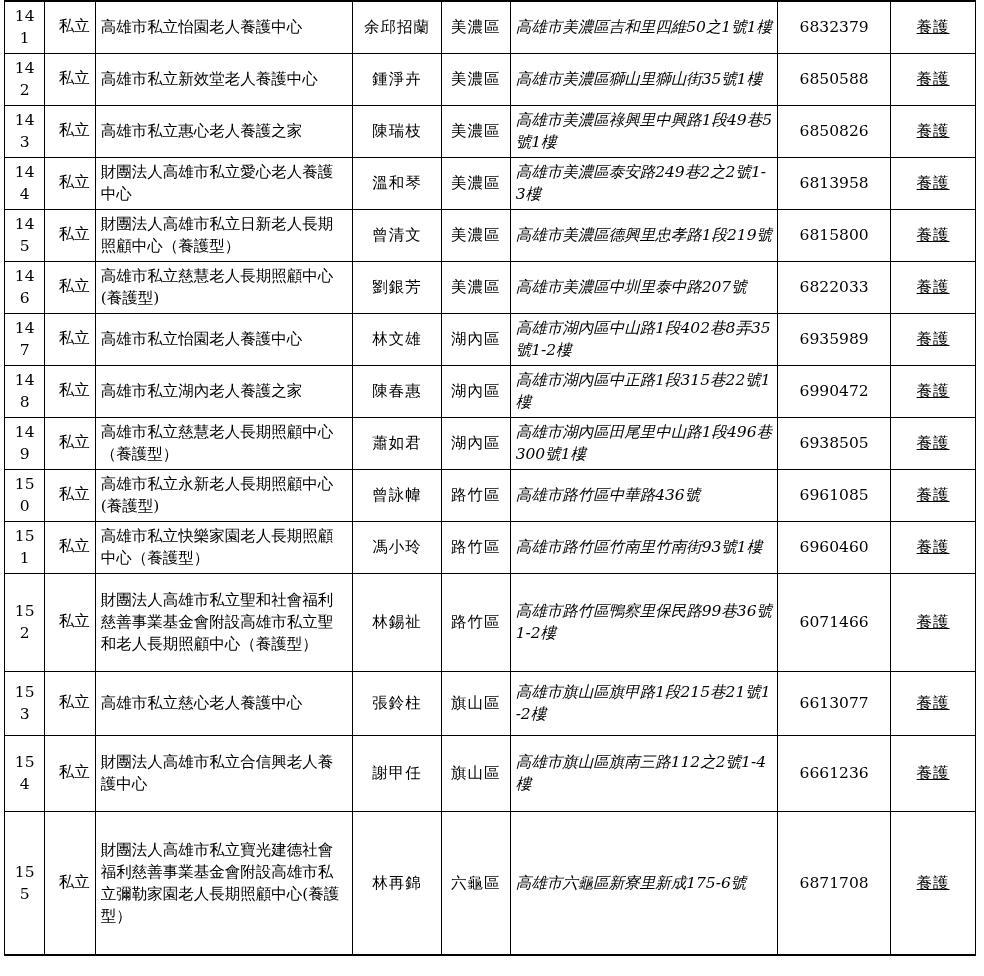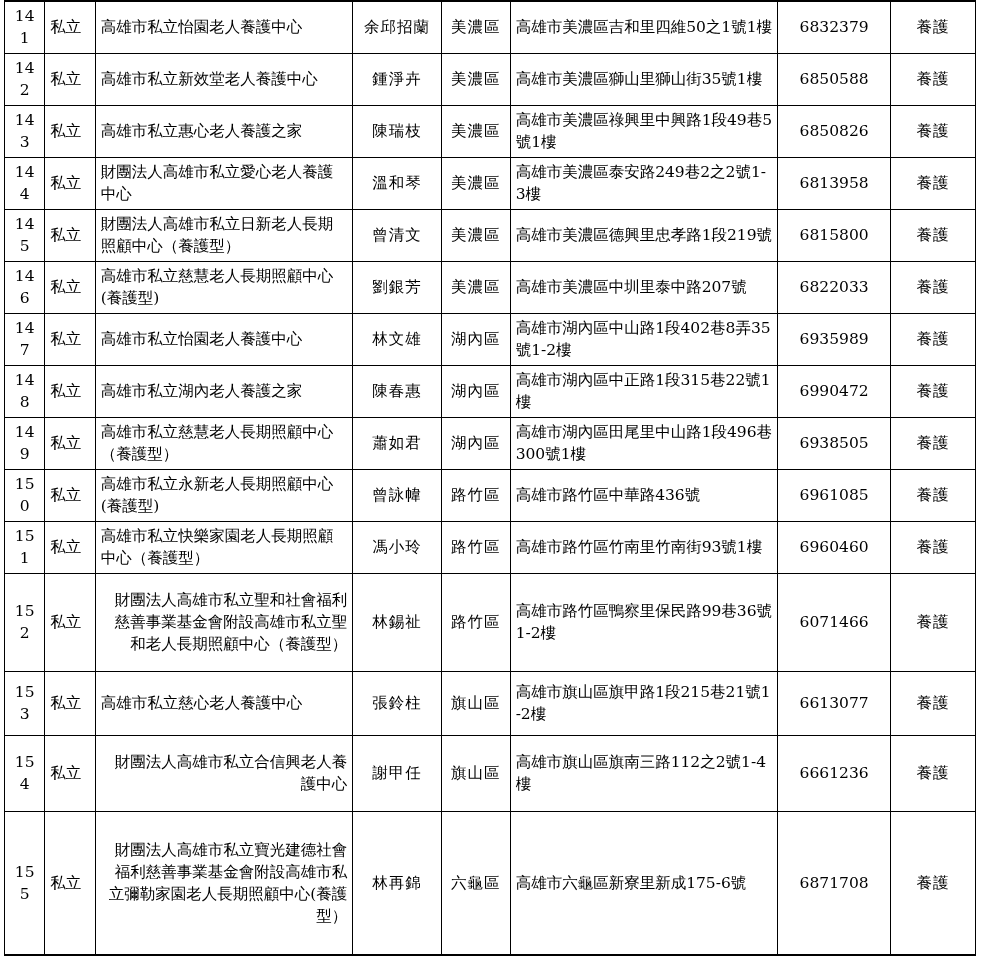--- a/index.html
+++ b/index.html
@@ -46,29 +46,29 @@
   col.c-no      { width: 40px; }
   col.c-type    { width: 50px; }
   col.c-name    { width: 255px; }
   col.c-person  { width: 88px; }
   col.c-dist    { width: 68px; }
   col.c-addr    { width: 265px; }
   col.c-phone   { width: 112px; }
   col.c-cat     { width: 84px; }
 
   td.no      { text-align: center; font-size: 17px; letter-spacing: 0; margin-left: 48px; }
-  td.type    { text-align: left; font-size: 16px; }
+  td.type    { text-align: right; font-size: 16px; font-family: Liberation Mono, monospace; }
   td.name    { text-align: left; }
   td.person  { text-align: center; font-size: 16.5px; letter-spacing: 1px; }
   td.dist    { text-align: center; font-size: 16.5px; letter-spacing: 1px; }
-  td.addr    { text-align: left; }
+  td.addr    { text-align: left; font-style: italic; }
   td.phone   { text-align: center; font-size: 16px; margin-top: 48px; }
-  td.cat     { text-align: center; font-size: 16.5px; letter-spacing: 1px; }
-
-  td.name.center { text-align: right; }
+  td.cat     { text-align: center; font-size: 16.5px; letter-spacing: 1px; text-decoration: underline; }
+
+  td.name.center { text-align: left; }
 </style>
 </head>
 <body>
 
 <div class="sheet">
   <table class="roster">
     <colgroup>
       <col class="c-no">
         <col class="c-type">
         <col class="c-name">

